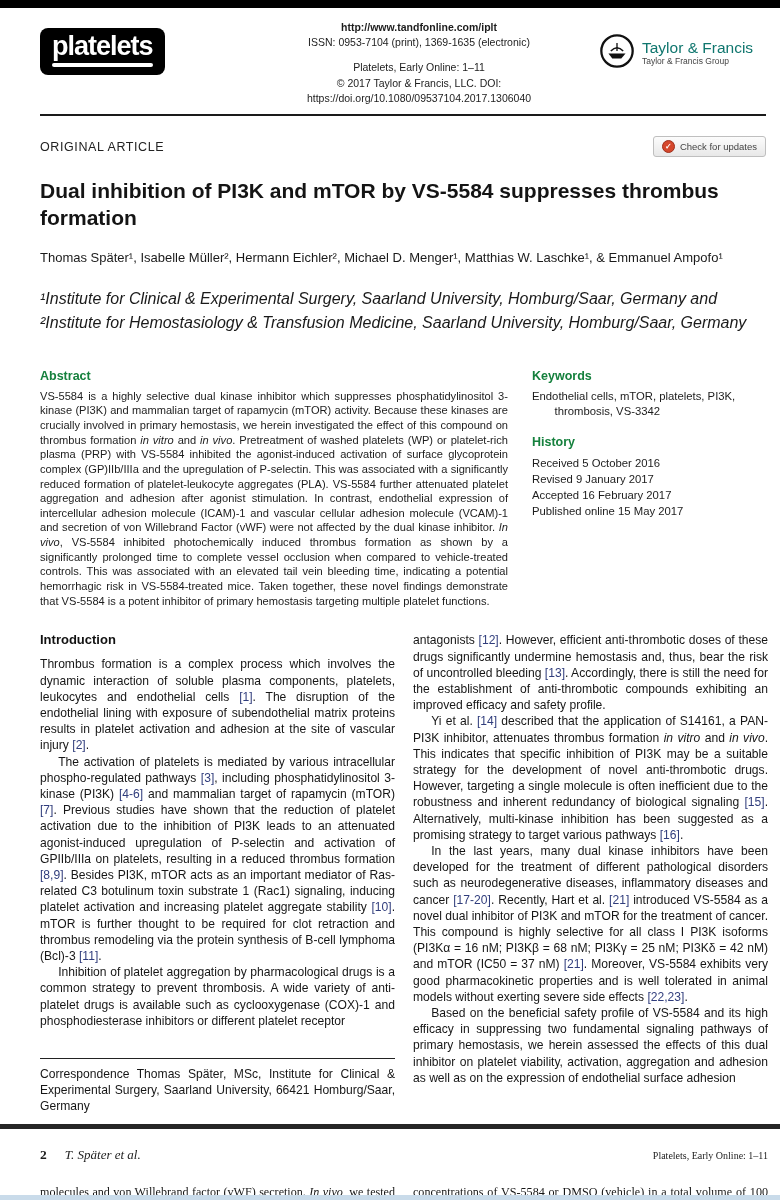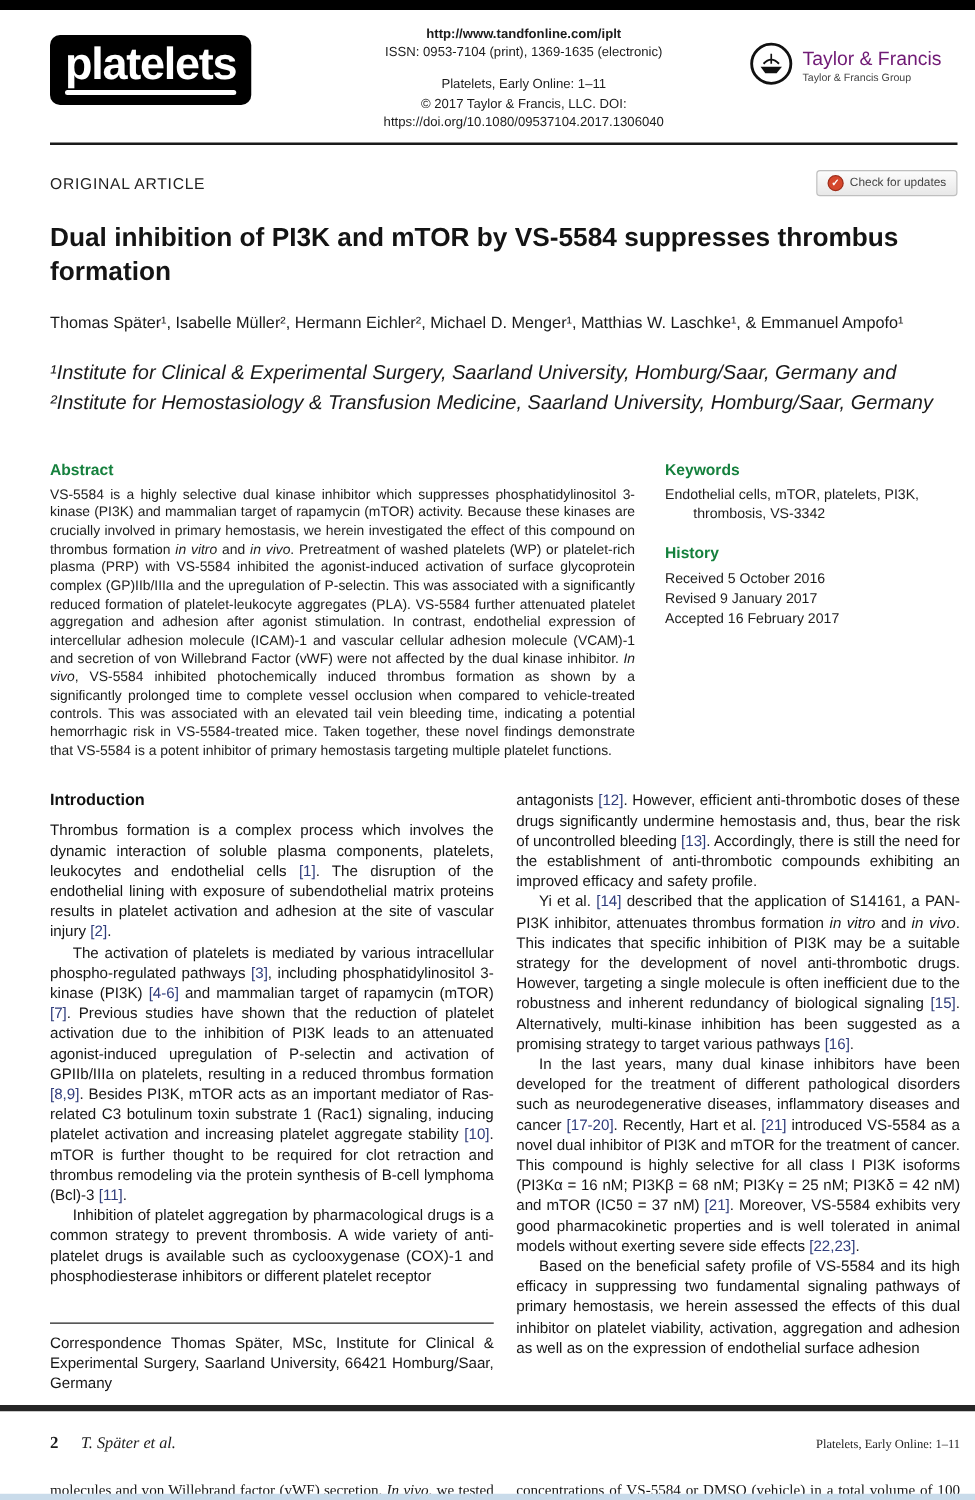--- a/index.html
+++ b/index.html
@@ -9,27 +9,27 @@
     background:#ffffff; overflow:hidden;
     font-family:"Liberation Sans", sans-serif; color:#1c1c1c;
   }
   .topbar { height:8px; background:#000; width:100%; }
   .bottom-strip { position:absolute; left:0; bottom:0; width:100%; height:5px; background:#c9dbea; }
 
   
   .masthead { display:flex; align-items:flex-start; padding:12px 14px 6px 40px; }
   .mast-left { width:200px; padding-top:8px; }
   .logo-box { display:inline-block; background:#000; border-radius:8px; padding:5px 12px 8px; }
-  .logo-text { color:#fff; font-weight:bold; font-size:36px; letter-spacing:-1px; line-height:1; display:block; }
+  .logo-text { color:#fff; font-weight:bold; font-size:27px; letter-spacing:-1px; line-height:1; display:block; }
   .logo-underline { height:4px; background:#fff; border-radius:2px; margin-top:3px; }
   .mast-center { flex:1; text-align:center; font-size:10.5px; line-height:1.45; color:#1c1c1c; }
   .mast-url { font-weight:bold; }
   .mast-gap { height:10px; }
   .mast-right { width:168px; display:flex; align-items:center; gap:6px; padding-top:12px; }
-  .tf-text .tf-name { font-size:15.5px; color:#701a75; line-height:1.05; }
+  .tf-text .tf-name { font-size:15.5px; color:#0f766e; line-height:1.05; }
   .tf-text .tf-group { font-size:8.5px; color:#444; }
 
   .rule-thick { margin:2px 14px 0 40px; border-top:2.5px solid #1a1a1a; }
 
   
   .type-row { display:flex; justify-content:space-between; align-items:center; margin:20px 14px 0 40px; }
   .type-label { font-size:12.5px; letter-spacing:0.6px; color:#222; }
   .check-badge { display:inline-flex; align-items:center; gap:5px; border:1px solid #bfbfbf; border-radius:3px;
     background:linear-gradient(#fcfcfc,#e8e8e8); padding:3px 8px; font-size:9.5px; color:#444; cursor:pointer; }
   .crossmark { width:13px; height:13px; border-radius:50%; background:#d5472c; color:#fff; font-size:8px;
@@ -131,20 +131,21 @@
       <p class="abstract-text rich">VS-5584 is a highly selective dual kinase inhibitor which suppresses phosphatidylinositol 3-kinase (PI3K) and mammalian target of rapamycin (mTOR) activity. Because these kinases are crucially involved in primary hemostasis, we herein investigated the effect of this compound on thrombus formation <i>in vitro</i> and <i>in vivo</i>. Pretreatment of washed platelets (WP) or platelet-rich plasma (PRP) with VS-5584 inhibited the agonist-induced activation of surface glycoprotein complex (GP)IIb/IIIa and the upregulation of P-selectin. This was associated with a significantly reduced formation of platelet-leukocyte aggregates (PLA). VS-5584 further attenuated platelet aggregation and adhesion after agonist stimulation. In contrast, endothelial expression of intercellular adhesion molecule (ICAM)-1 and vascular cellular adhesion molecule (VCAM)-1 and secretion of von Willebrand Factor (vWF) were not affected by the dual kinase inhibitor. <i>In vivo</i>, VS-5584 inhibited photochemically induced thrombus formation as shown by a significantly prolonged time to complete vessel occlusion when compared to vehicle-treated controls. This was associated with an elevated tail vein bleeding time, indicating a potential hemorrhagic risk in VS-5584-treated mice. Taken together, these novel findings demonstrate that VS-5584 is a potent inhibitor of primary hemostasis targeting multiple platelet functions.</p>
     </div>
     <aside class="side-col">
       <div class="blk-h">Keywords</div>
       <p class="keywords">Endothelial cells, mTOR, platelets, PI3K, thrombosis, VS-3342</p>
       <div class="blk-h hist-head">History</div>
       <div>
           <div class="hist-line">Received 5 October 2016</div>
           <div class="hist-line">Revised 9 January 2017</div>
           <div class="hist-line">Accepted 16 February 2017</div>
+          <div class="hist-line">Published online 15 May 2017</div>
         </div>
     </aside>
   </section>
 
   <section class="body-cols serif">
     <div class="col-left">
       <h2 class="intro-h">Introduction</h2>
       <div class="paras">
           <p class="rich">Thrombus formation is a complex process which involves the dynamic interaction of soluble plasma components, platelets, leukocytes and endothelial cells <span class="ref">[1]</span>. The disruption of the endothelial lining with exposure of subendothelial matrix proteins results in platelet activation and adhesion at the site of vascular injury <span class="ref">[2]</span>.</p>
           <p class="rich">The activation of platelets is mediated by various intracellular phospho-regulated pathways <span class="ref">[3]</span>, including phosphatidylinositol 3-kinase (PI3K) <span class="ref">[4-6]</span> and mammalian target of rapamycin (mTOR) <span class="ref">[7]</span>. Previous studies have shown that the reduction of platelet activation due to the inhibition of PI3K leads to an attenuated agonist-induced upregulation of P-selectin and activation of GPIIb/IIIa on platelets, resulting in a reduced thrombus formation <span class="ref">[8,9]</span>. Besides PI3K, mTOR acts as an important mediator of Ras-related C3 botulinum toxin substrate 1 (Rac1) signaling, inducing platelet activation and increasing platelet aggregate stability <span class="ref">[10]</span>. mTOR is further thought to be required for clot retraction and thrombus remodeling via the protein synthesis of B-cell lymphoma (Bcl)-3 <span class="ref">[11]</span>.</p>

